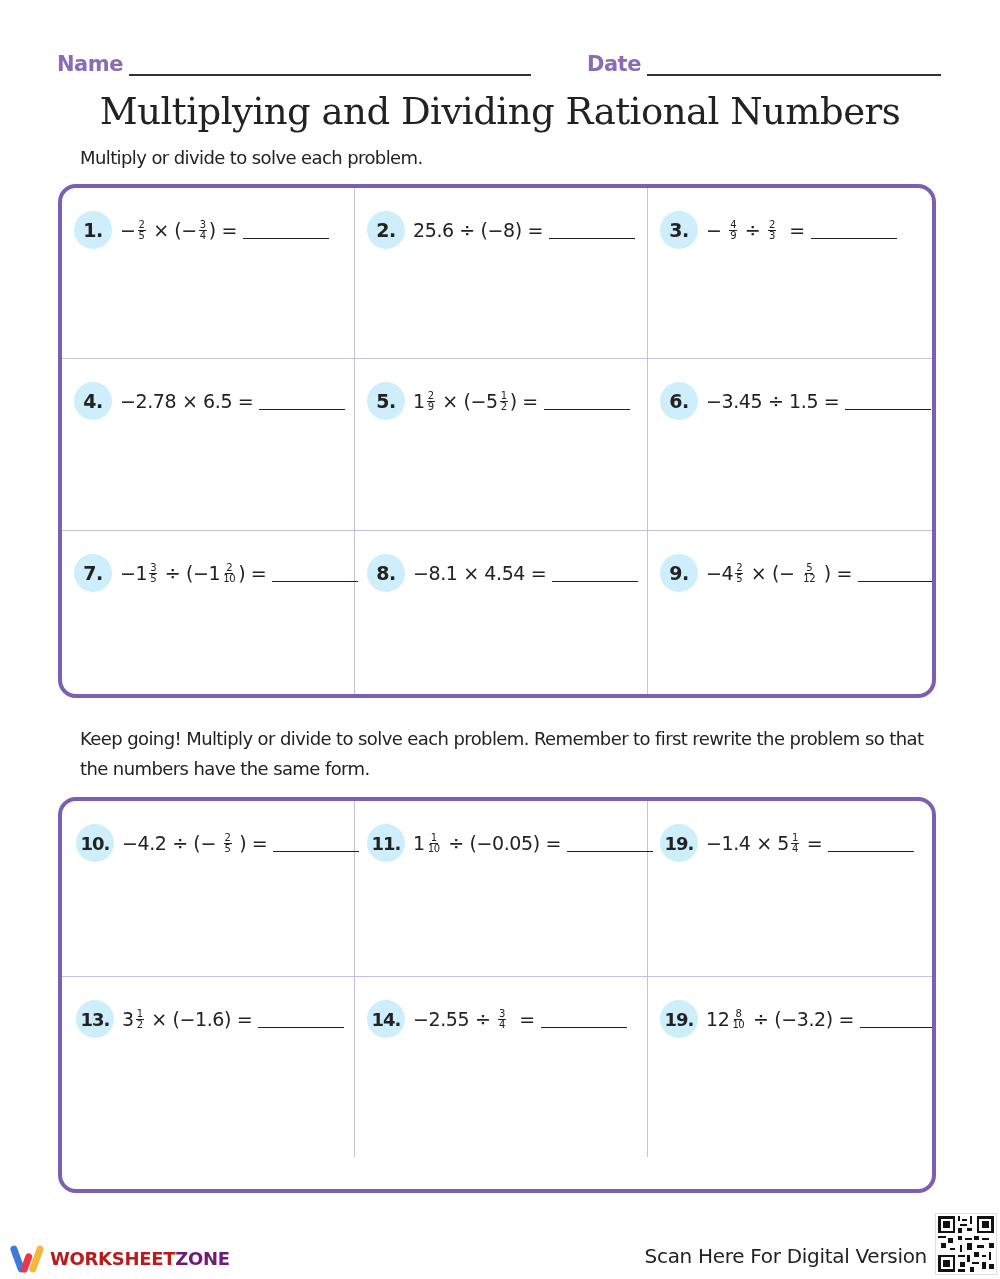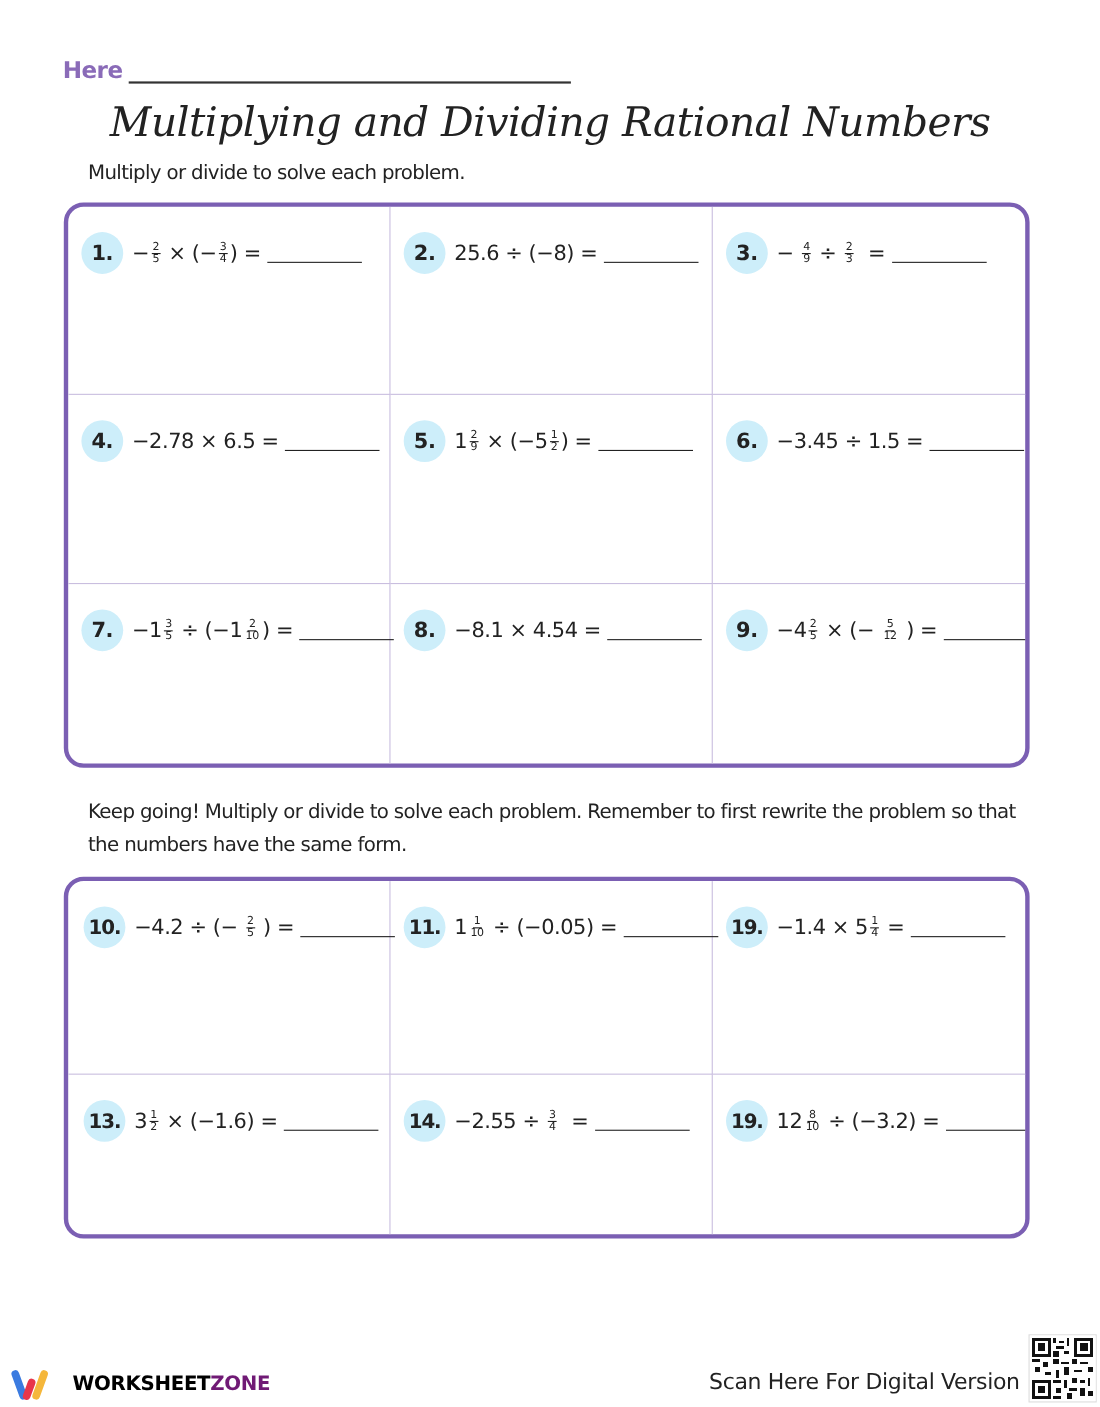--- a/index.html
+++ b/index.html
@@ -7,29 +7,29 @@
 
   .header-row { position: absolute; top: 52px; left: 57px; width: 880px; height: 30px; }
   .hfield { position: absolute; top: 0; display: flex; align-items: flex-end; }
   .hfield .lbl { color: #8a6bb8; font-weight: bold; font-size: 21px; font-family: "DejaVu Sans", sans-serif; letter-spacing: -0.5px; }
   .hfield .line { border-bottom: 2px solid #333; height: 22px; margin-left: 6px; }
   .name-field { left: 0; }
   .name-field .line { width: 402px; }
   .date-field { left: 530px; }
   .date-field .line { width: 294px; }
 
-  .title { position: absolute; top: 90px; left: 0; width: 1000px; text-align: center; font-family: "DejaVu Serif", serif; font-size: 37px; color: #222; letter-spacing: -0.5px; font-style: italic; }
+  .title { position: absolute; top: 90px; left: 0; width: 1000px; text-align: center; font-family: "DejaVu Serif", serif; font-size: 37px; color: #222; letter-spacing: -0.5px; }
 
   .instr { position: absolute; left: 80px; font-size: 18px; font-family: "DejaVu Sans", sans-serif; color: #222; letter-spacing: -0.6px; line-height: 30px; }
   .instr1 { top: 143px; }
   .instr2 { top: 724px; width: 870px; }
 
   .grid { position: absolute; left: 58px; width: 878px; border: 4px solid #7b5fb3; border-radius: 18px; display: grid; grid-template-columns: 293px 293px 292px; overflow: hidden; box-sizing: border-box; }
   .grid1 { top: 184px; height: 514px; grid-template-rows: 171px 172px 171px; }
-  .grid2 { top: 797px; height: 329px; grid-template-rows: 176px 180px; }
+  .grid2 { top: 797px; height: 396px; grid-template-rows: 176px 180px; }
 
   .cell { border-right: 1.5px solid #c9bedf; border-bottom: 1.5px solid #c9bedf; position: relative; box-sizing: border-box; }
   .cell.c3 { border-right: none; }
   .cell.last-row { border-bottom: none; }
 
   .problem { position: absolute; top: 23px; left: 12px; display: flex; align-items: center; font-size: 19px; font-family: "DejaVu Sans", sans-serif; white-space: nowrap; letter-spacing: -0.4px; }
   .badge { width: 38px; height: 38px; border-radius: 50%; background: #cdeefa; display: flex; align-items: center; justify-content: center; font-weight: bold; font-size: 19px; color: #222; margin-right: 8px; flex-shrink: 0; }
   .badge.two { width: 38px; font-size: 18px; letter-spacing: -1px; }
   .expr { display: inline-flex; align-items: center; }
   .frac { display: inline-flex; flex-direction: column; align-items: center; font-size: 10px; line-height: 10px; margin: 0 2px; vertical-align: middle; }
@@ -37,32 +37,36 @@
   .frac .den { padding: 0 1px; }
   .blank { display: inline-block; width: 86px; border-bottom: 1.5px solid #222; height: 16px; margin-left: 6px; }
 
   .footer-logo { position: absolute; left: 10px; top: 1243px; display: flex; align-items: center; }
   .logo-mark { width: 36px; height: 30px; position: relative; margin-right: 4px; }
   .logo-mark span { position: absolute; width: 7px; border-radius: 4px; }
   .lm1 { left: 4px; top: 2px; height: 28px; background: #3b7be0; transform: rotate(-20deg); }
   .lm2 { left: 13px; top: 10px; height: 20px; background: #e8364a; transform: rotate(20deg); }
   .lm3 { left: 23px; top: 2px; height: 28px; background: #f5b73b; transform: rotate(20deg); }
   .logo-text { font-weight: bold; font-size: 18px; font-family: "DejaVu Sans", sans-serif; letter-spacing: -0.3px; }
-  .logo-text .w { color: #000000; margin-left: 16px; }
+  .logo-text .w { color: #b91c1c; }
   .logo-text .z { color: #701a75; }
 
   .scan-text { position: absolute; right: 73px; top: 1244px; font-size: 20px; font-family: "DejaVu Sans", sans-serif; color: #222; letter-spacing: -0.3px; }
   .qr { position: absolute; left: 935px; top: 1213px; width: 60px; height: 60px; background: #fff; border: 1px solid #ddd; }
 </style>
 </head>
 <body>
 
 <div class="header-row">
   <div class="hfield name-field">
-    <span class="lbl">Here</span>
+    <span class="lbl">Name</span>
+    <span class="line"></span>
+  </div>
+  <div class="hfield date-field">
+    <span class="lbl">Date</span>
     <span class="line"></span>
   </div>
 </div>
 
 <div class="title">Multiplying and Dividing Rational Numbers</div>
 
 <div class="instr instr1">Multiply or divide to solve each problem.</div>
 
 <div class="grid grid1">
 

